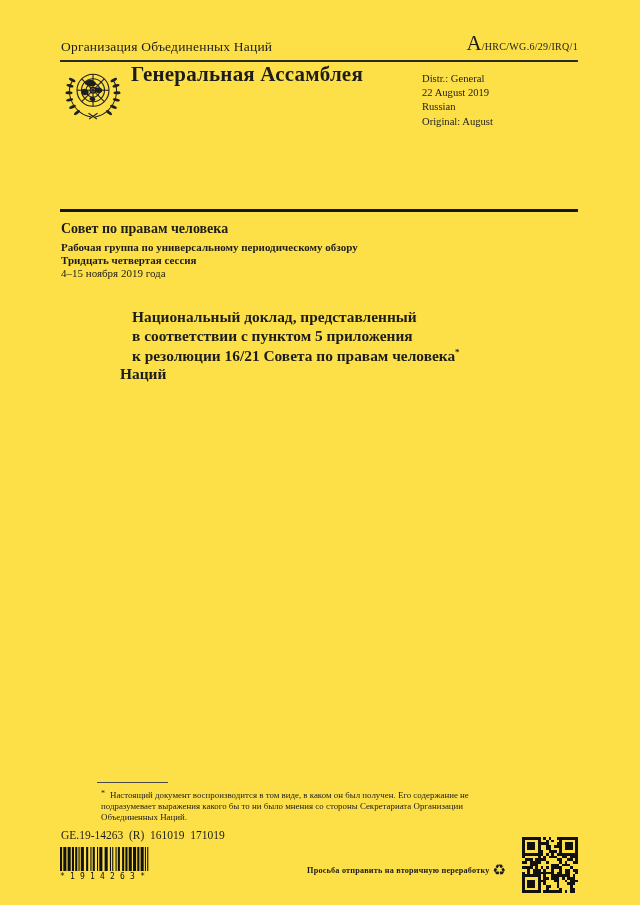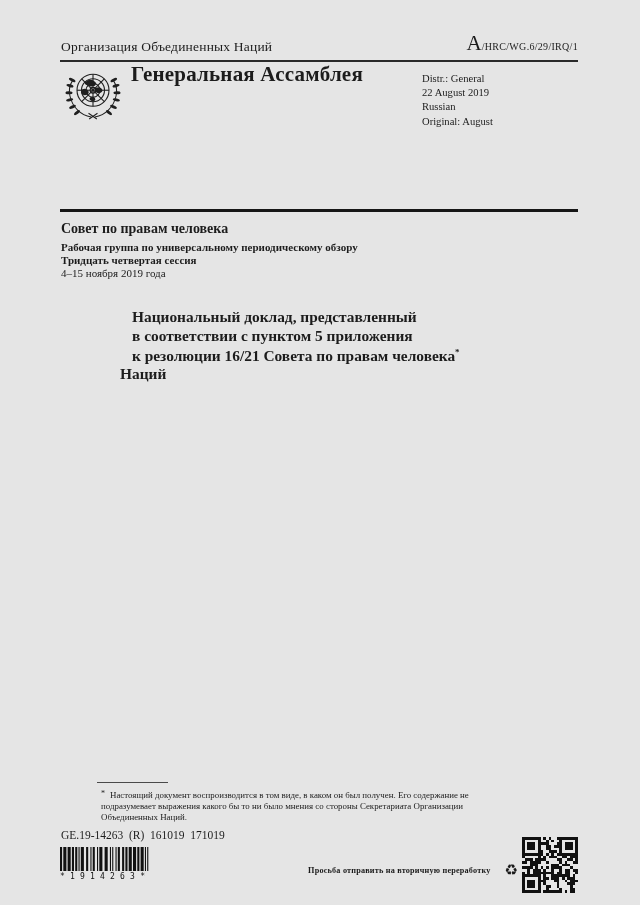--- a/index.html
+++ b/index.html
@@ -2,21 +2,21 @@
 <html><head>
 <meta charset="utf-8">
 <style>
   html,body{margin:0;padding:0;}
   body{
     width:640px;height:905px;background:#ffffff;
     font-family:"Liberation Serif","DejaVu Serif",serif;
     color:#1c1c1c;
     -webkit-font-smoothing:antialiased;
   }
-  .page{position:relative;width:640px;height:905px;background:#e5e5e5;overflow:hidden;}
+  .page{position:relative;width:640px;height:905px;background:#fde047;overflow:hidden;}
 
   
   .org-name{position:absolute;left:61px;top:39px;font-size:13.5px;letter-spacing:.2px;}
   .doc-symbol{position:absolute;right:62px;top:33px;white-space:nowrap;}
   .doc-symbol .big-a{font-size:21px;line-height:21px;}
   .doc-symbol .rest{font-size:10px;letter-spacing:.3px;}
   .rule-thin{position:absolute;left:60px;right:62px;top:60px;height:1.6px;background:#2a2a2a;}
 
   
   .emblem{position:absolute;left:61px;top:64px;width:64px;height:64px;}
@@ -47,22 +47,22 @@
   .barcode-block{position:absolute;left:60px;top:847px;width:94px;}
   .barcode-block svg{display:block;}
   .barcode-digits{
     display:block;margin-top:1px;
     font-family:"DejaVu Sans Mono",monospace;
     font-size:8px;letter-spacing:5.2px;color:#111;white-space:nowrap;
   }
 
   
   .recycle-row{
-    position:absolute;right:122px;top:863px;
-    display:flex;align-items:center;gap:14px;justify-content:center;
+    position:absolute;right:134px;top:863px;
+    display:flex;align-items:center;gap:3px;justify-content:center;
   }
   .recycle-text{font-size:8.2px;font-weight:bold;letter-spacing:.2px;color:#1a1a1a;}
   .recycle-glyph{font-size:15px;line-height:15px;color:#1a1a1a;}
 
   
   .qr{position:absolute;left:522px;top:837px;width:56px;height:56px;}
   .qr svg{display:block;width:56px;height:56px;shape-rendering:crispEdges;}
 </style>
 </head>
 <body>

